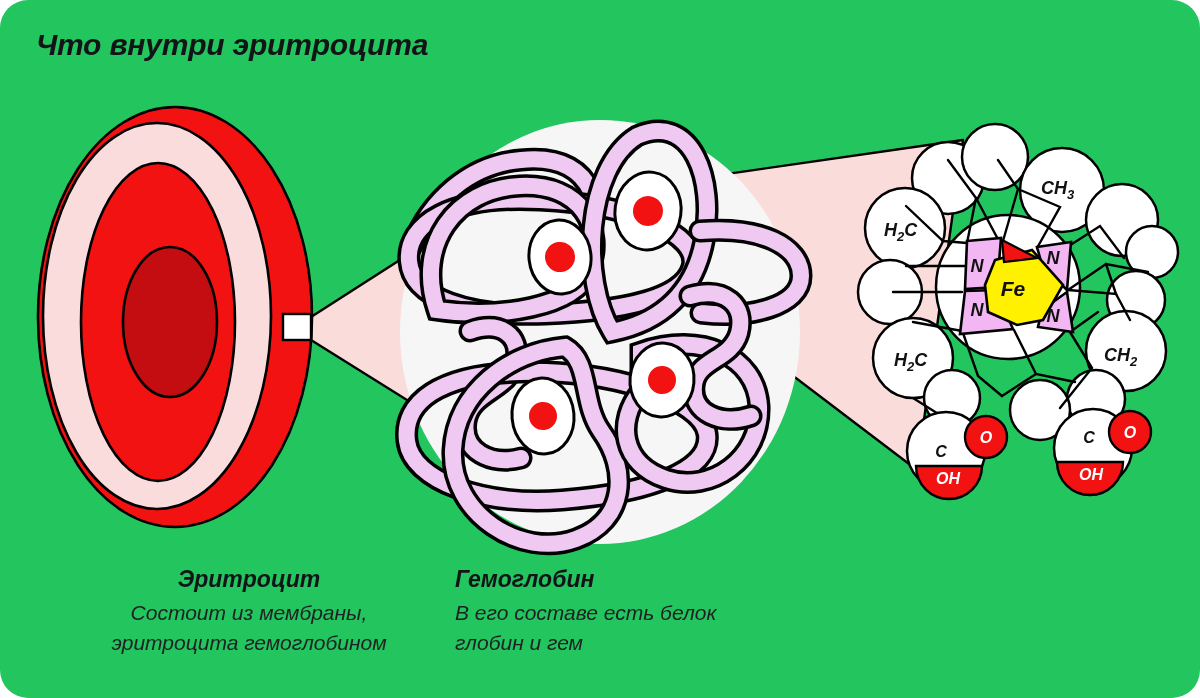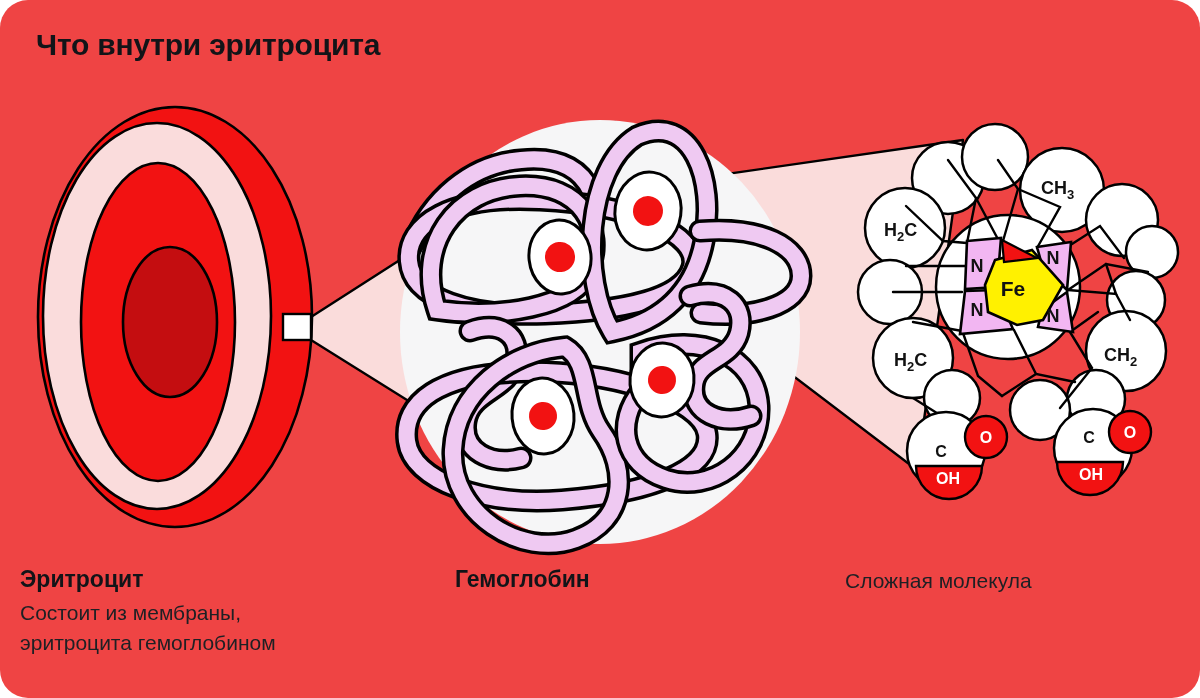--- a/index.html
+++ b/index.html
@@ -1,29 +1,29 @@
 <!DOCTYPE html>
 <html><head>
 <meta charset="utf-8">
 <style>
   * { margin:0; padding:0; box-sizing:border-box; }
   html,body { width:1200px; height:698px; background:#fff; font-family:"Liberation Sans", sans-serif; }
   .card {
     position:absolute; left:0; top:0; width:1200px; height:698px;
-    background:#ef4444; border-radius:28px; overflow:hidden;
+    background:#22c55e; border-radius:28px; overflow:hidden;font-style:italic;
   }
   .title {
     position:absolute; left:36px; top:28px;
     font-size:30px; font-weight:700; color:#121418; letter-spacing:-0.2px;
   }
   svg.diagram { position:absolute; left:0; top:0; }
   .caption { position:absolute; top:566px; color:#1a1c20; }
   .caption .hd { font-size:23px; font-weight:700; margin-bottom:5px; color:#121418; }
   .caption .ln { font-size:21px; line-height:30px; color:#1e2024; }
-  .cap-1 { left:20px;  width:400px; }
+  .cap-1 { left:49px;  width:400px;text-align:center; }
   .cap-2 { left:455px; width:380px; }
   .cap-3 { left:845px; width:350px; }
 
   
   .outline   { stroke:#000; stroke-width:2.6; }
   .beam      { fill:#FADCDB; stroke:#000; stroke-width:2.4; stroke-linejoin:round; }
   .tube-o    { fill:none; stroke:#000;    stroke-width:23; stroke-linecap:round; }
   .tube-i    { fill:none; stroke:#EFC9F2; stroke-width:16; stroke-linecap:round; }
   .bump      { fill:#fff; stroke:#000; stroke-width:2.5; }
   .facet     { stroke:#000; stroke-width:2.4; stroke-linecap:round; fill:none; }
@@ -196,18 +196,19 @@
     </g>
   </svg>
 
   <div class="caption cap-1">
     <div class="hd">Эритроцит</div>
     <div class="ln">Состоит из мембраны,</div>
     <div class="ln">эритроцита гемоглобином</div>
   </div>
   <div class="caption cap-2">
     <div class="hd">Гемоглобин</div>
+    <div class="ln">В его составе есть белок</div>
+    <div class="ln">глобин и гем</div>
   </div>
   <div class="caption cap-3">
-    <div class="ln">Сложная молекула</div>
   </div>
 
 </div>
 
 </body></html>

